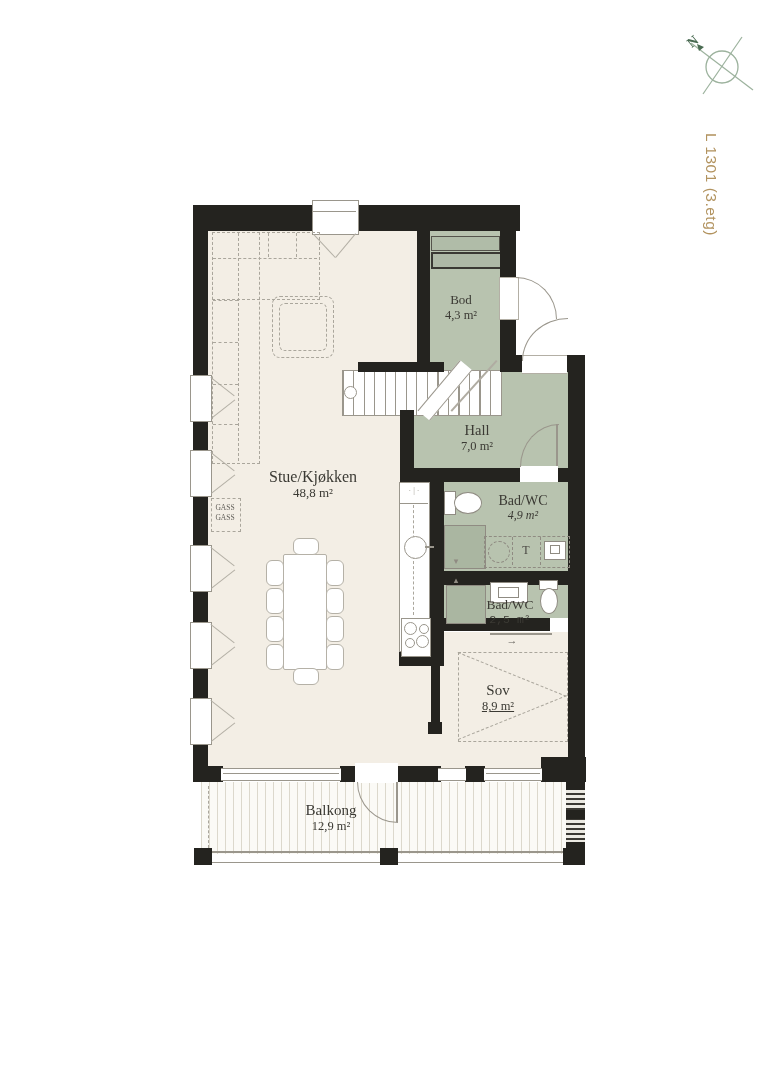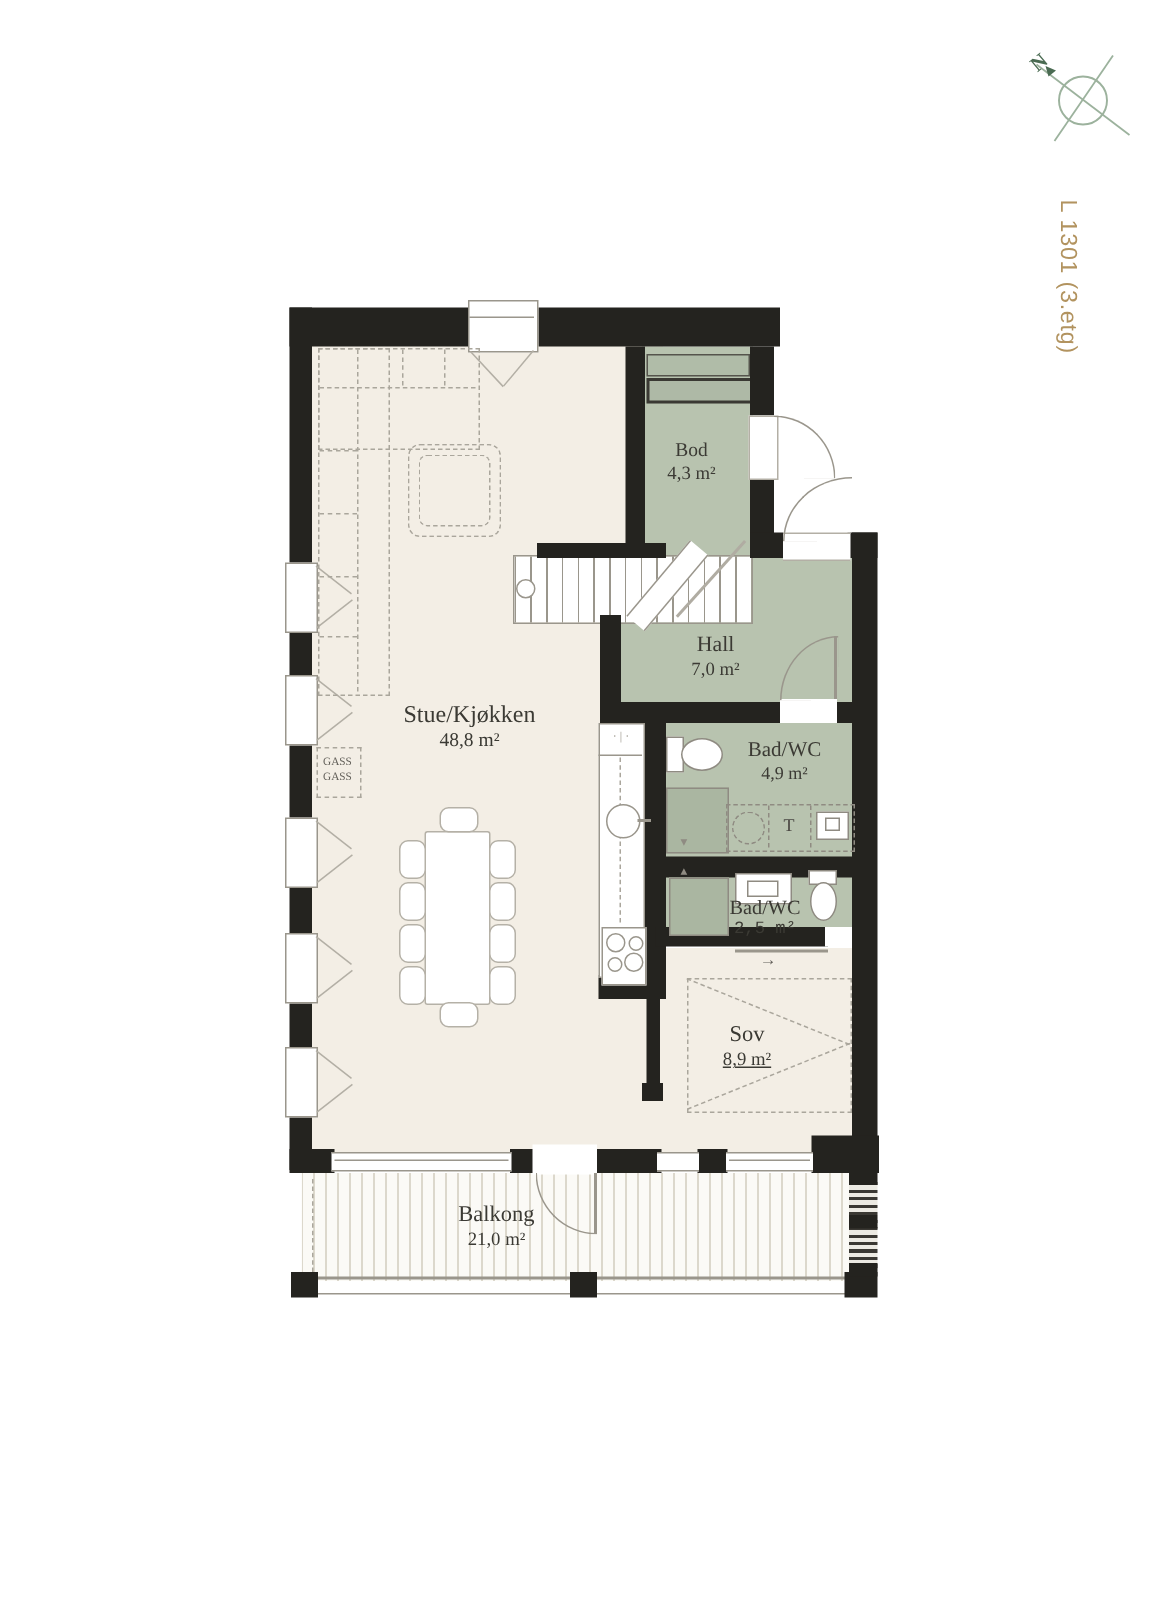--- a/index.html
+++ b/index.html
@@ -215,33 +215,33 @@
   <div class="label" style="left:421px;top:293px;width:80px;">
     <span class="nm" style="font-size:13px;">Bod</span>
     <span class="ar" style="font-size:12.5px;">4,3 m²</span>
   </div>
   <div class="label" style="left:437px;top:422px;width:80px;">
     <span class="nm" style="font-size:14.5px;">Hall</span>
     <span class="ar" style="font-size:12.5px;">7,0 m²</span>
   </div>
   <div class="label" style="left:478px;top:493px;width:90px;">
     <span class="nm" style="font-size:14px;">Bad/WC</span>
-    <span class="ar" style="font-size:12px;">4,9 m²</span>
+    <span class="ar" style="font-size:12px;font-style:italic;">4,9 m²</span>
   </div>
   <div class="label" style="left:465px;top:597px;width:90px;">
     <span class="nm" style="font-size:13.5px;">Bad/WC</span>
     <span class="ar" style="font-size:11.5px;font-family:Liberation Mono, monospace;">2,5 m²</span>
   </div>
   <div class="label" style="left:458px;top:682px;width:80px;">
     <span class="nm" style="font-size:15px;">Sov</span>
     <span class="ar" style="font-size:12.5px;text-decoration:underline;">8,9 m²</span>
   </div>
   <div class="label" style="left:281px;top:802px;width:100px;">
     <span class="nm" style="font-size:15px;">Balkong</span>
-    <span class="ar" style="font-size:12.5px;">21,0 m²</span>
+    <span class="ar" style="font-size:12.5px;">12,9 m²</span>
   </div>
 
   <svg class="abs" style="left:685px;top:30px;" width="74" height="74" viewBox="0 0 74 74">
     <line x1="6" y1="13" x2="68" y2="60" stroke="var(--compass)" stroke-width="1.2"></line>
     <line x1="18" y1="64" x2="57" y2="7" stroke="var(--compass)" stroke-width="1.2"></line>
     <circle cx="37" cy="37" r="16" fill="none" stroke="var(--compass)" stroke-width="1.3"></circle>
     <polygon points="12,14 19,17 14,21" fill="var(--compass-dark)"></polygon>
     <text x="3" y="16" font-family="Liberation Serif, serif" font-size="14" font-weight="bold" fill="var(--compass-dark)" transform="rotate(-40 8 12)">N</text>
   </svg>
 

